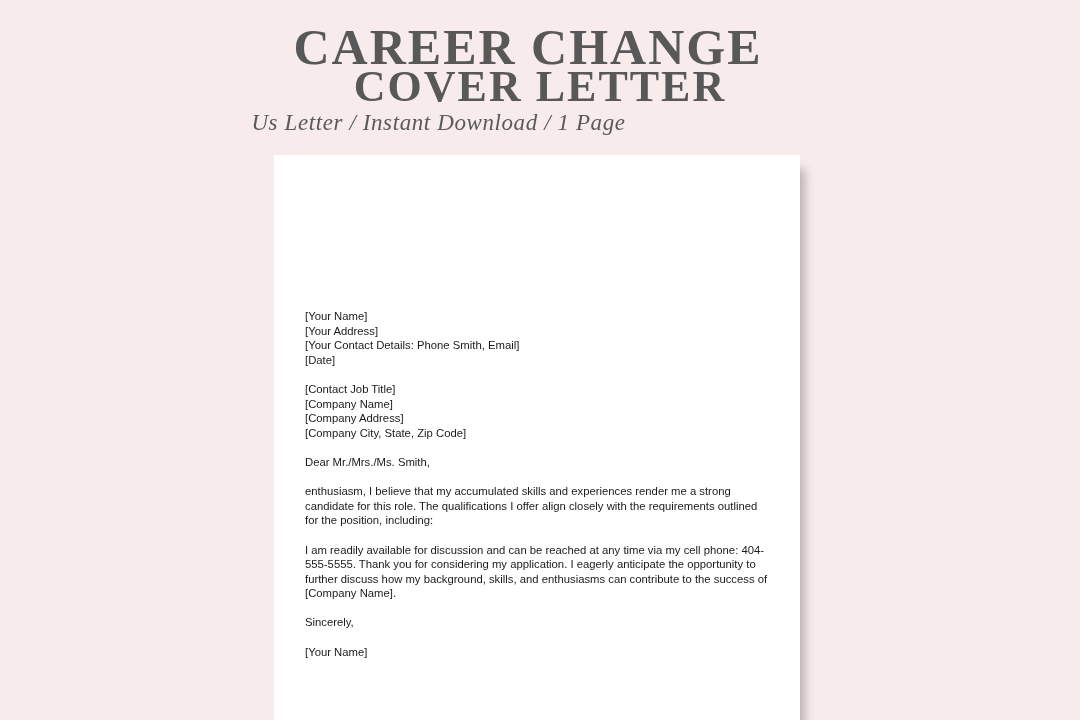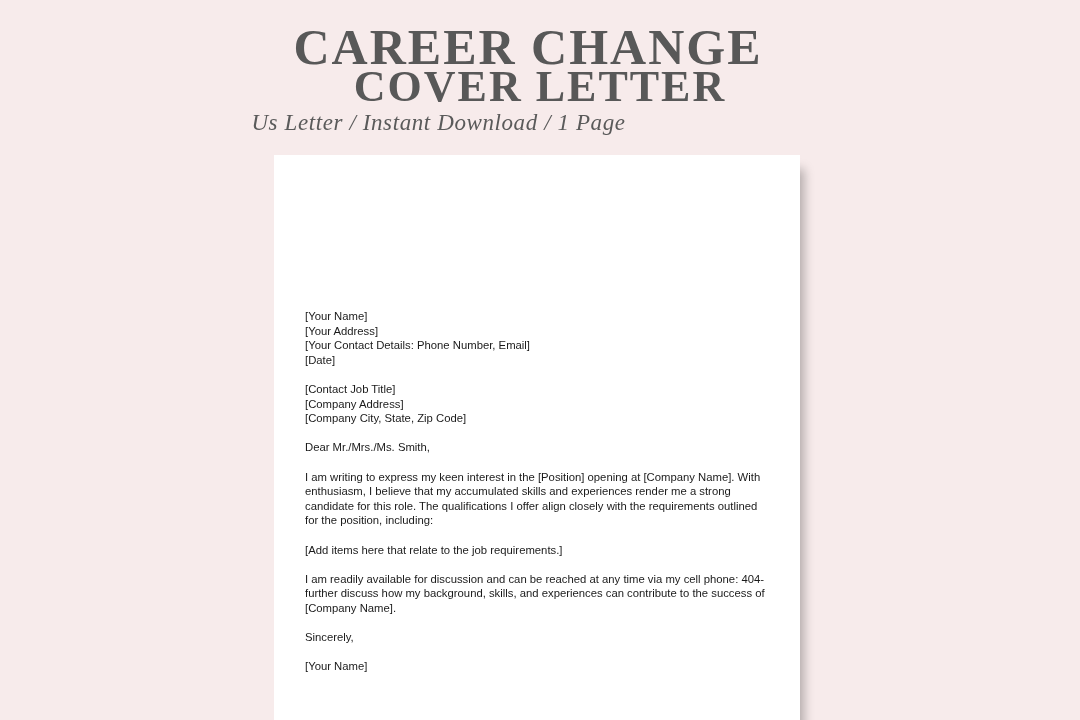--- a/index.html
+++ b/index.html
@@ -42,43 +42,41 @@
 <h1 class="title t1">CAREER CHANGE</h1>
 <h1 class="title t2">COVER LETTER</h1>
 <div class="subtitle">Us Letter / Instant Download / 1 Page</div>
 
 <div class="paper"></div>
 
 <div class="letter">
   <div class="block">
     <span class="line">[Your Name]</span>
     <span class="line">[Your Address]</span>
-    <span class="line">[Your Contact Details: Phone Number, Email]</span>
+    <span class="line">[Your Contact Details: Phone Smith, Email]</span>
     <span class="line">[Date]</span>
   </div>
   <div class="block">
     <span class="line">[Contact Job Title]</span>
+    <span class="line">[Company Name]</span>
     <span class="line">[Company Address]</span>
     <span class="line">[Company City, State, Zip Code]</span>
   </div>
   <div class="block">
     <span class="line">Dear Mr./Mrs./Ms. Smith,</span>
   </div>
   <div class="block">
-    <span class="line">I am writing to express my keen interest in the [Position] opening at [Company Name]. With</span>
     <span class="line">enthusiasm, I believe that my accumulated skills and experiences render me a strong</span>
     <span class="line">candidate for this role. The qualifications I offer align closely with the requirements outlined</span>
     <span class="line">for the position, including:</span>
   </div>
   <div class="block">
-    <span class="line">[Add items here that relate to the job requirements.]</span>
-  </div>
-  <div class="block">
     <span class="line">I am readily available for discussion and can be reached at any time via my cell phone: 404-</span>
-    <span class="line">further discuss how my background, skills, and experiences can contribute to the success of</span>
+    <span class="line">555-5555. Thank you for considering my application. I eagerly anticipate the opportunity to</span>
+    <span class="line">further discuss how my background, skills, and enthusiasms can contribute to the success of</span>
     <span class="line">[Company Name].</span>
   </div>
   <div class="block">
     <span class="line">Sincerely,</span>
   </div>
   <div class="block">
     <span class="line">[Your Name]</span>
   </div>
 </div>
 

